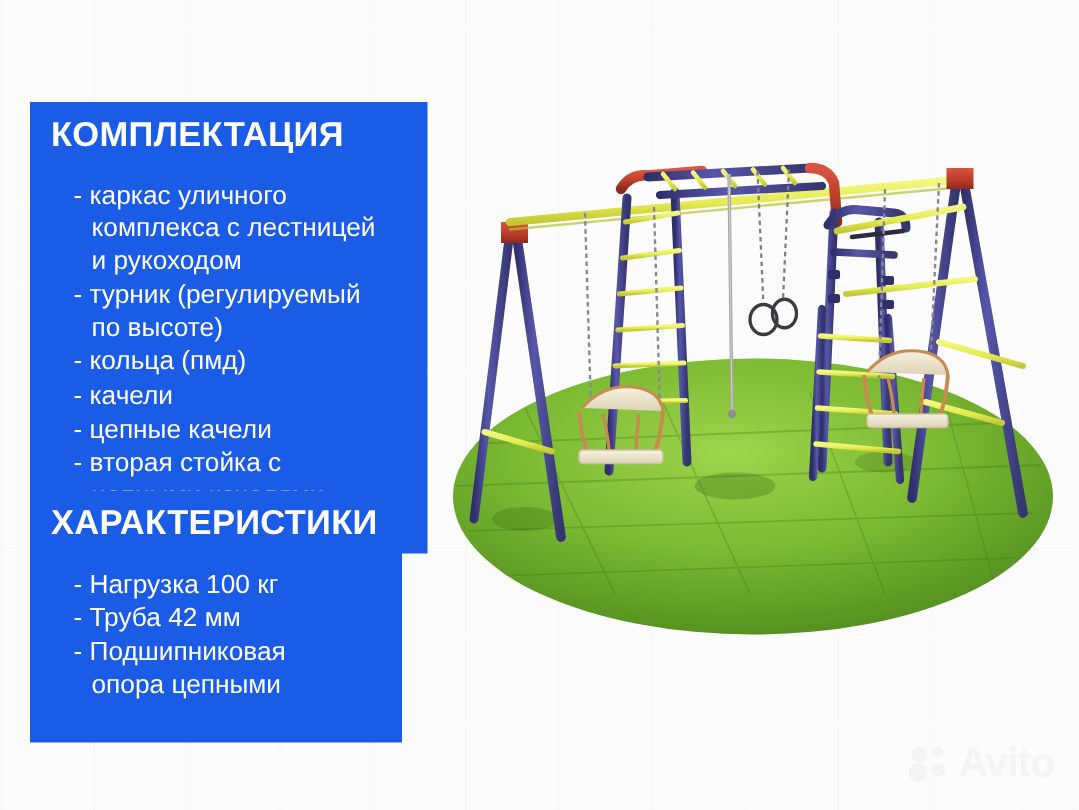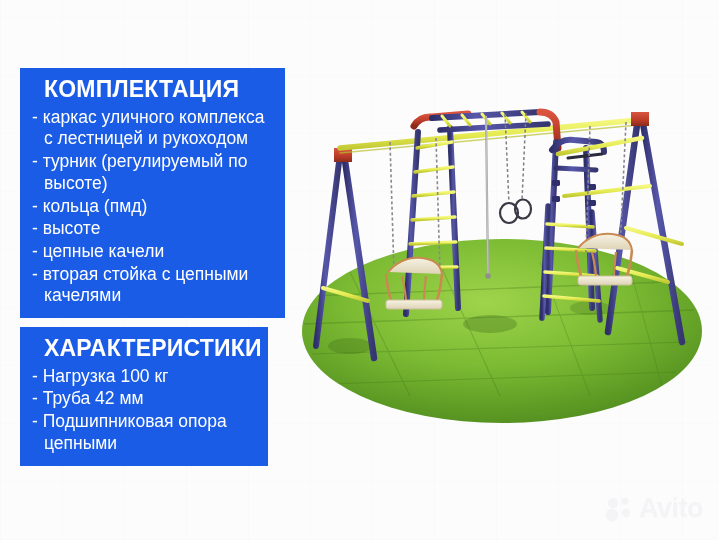--- a/index.html
+++ b/index.html
@@ -44,27 +44,27 @@
     left: 20px;
     top: 327px;
     width: 248px;
     padding: 9px 12px 10px 12px;
   }
   .box-title {
     font-size: 23px;
     font-weight: bold;
     letter-spacing: 0.2px;
     line-height: 1.12;
-    margin: 0 0 4px 12px;
+    margin: 0 0 4px 2px;
     white-space: nowrap;
     color: #ffffff;
   }
   .box-list {
     list-style: none;
-    margin: 0;
+    margin: 17px;
     padding: 0;
   }
   .box-list li {
     font-size: 17.5px;
     line-height: 1.24;
     color: #ffffff;
     padding-left: 12px;
     text-indent: -12px;
     margin: 0 0 1px 0;
     word-spacing: 0px;
@@ -114,21 +114,21 @@
 <body>
 
 <div id="canvas">
 
   <div id="box-komplektatsiya" class="info-box">
     <div class="box-title">КОМПЛЕКТАЦИЯ</div>
     <ul class="box-list">
       <li><span class="dash">-</span>&nbsp;<span>каркас уличного комплекса с лестницей и рукоходом</span></li>
       <li><span class="dash">-</span>&nbsp;<span>турник (регулируемый по высоте)</span></li>
       <li><span class="dash">-</span>&nbsp;<span>кольца (пмд)</span></li>
-      <li><span class="dash">-</span>&nbsp;<span>высоте</span></li>
+      <li><span class="dash">-</span>&nbsp;<span>качели</span></li>
       <li><span class="dash">-</span>&nbsp;<span>цепные качели</span></li>
       <li><span class="dash">-</span>&nbsp;<span>вторая стойка с цепными качелями</span></li>
     </ul>
   </div>
 
   <div id="box-harakteristiki" class="info-box">
     <div class="box-title">ХАРАКТЕРИСТИКИ</div>
     <ul class="box-list">
       <li><span class="dash">-</span>&nbsp;<span>Нагрузка 100 кг</span></li>
       <li><span class="dash">-</span>&nbsp;<span>Труба 42 мм</span></li>

